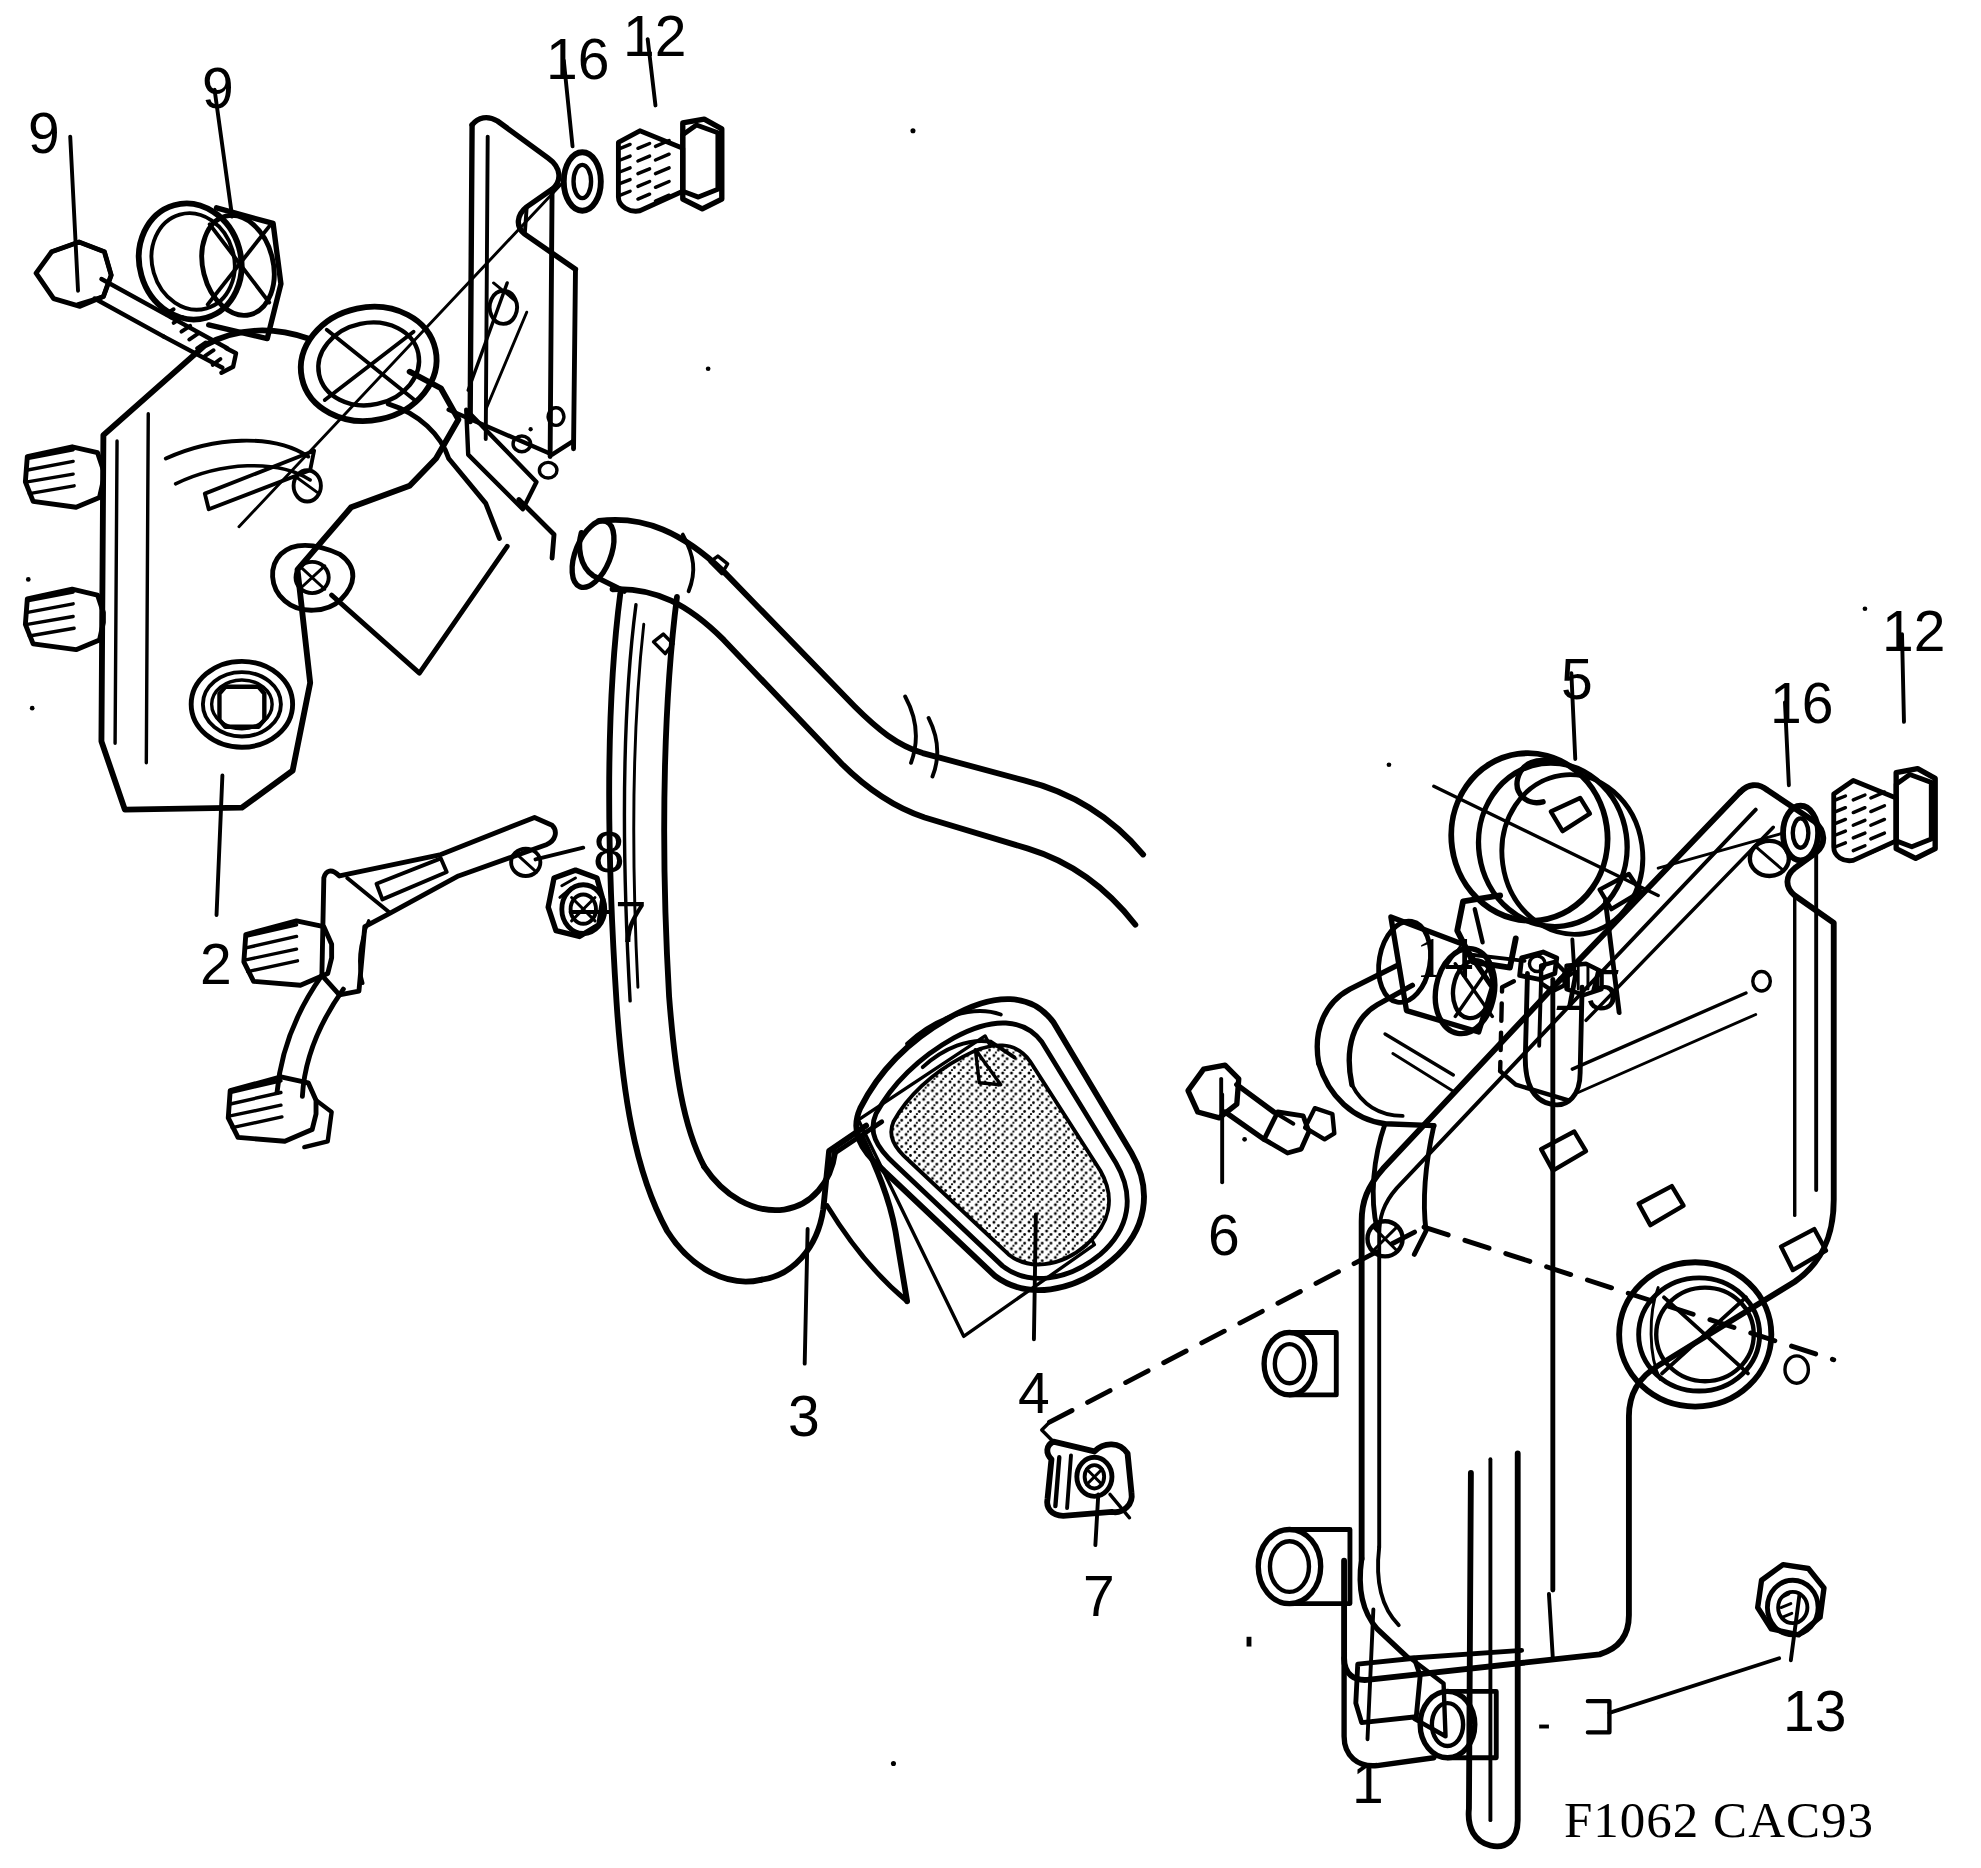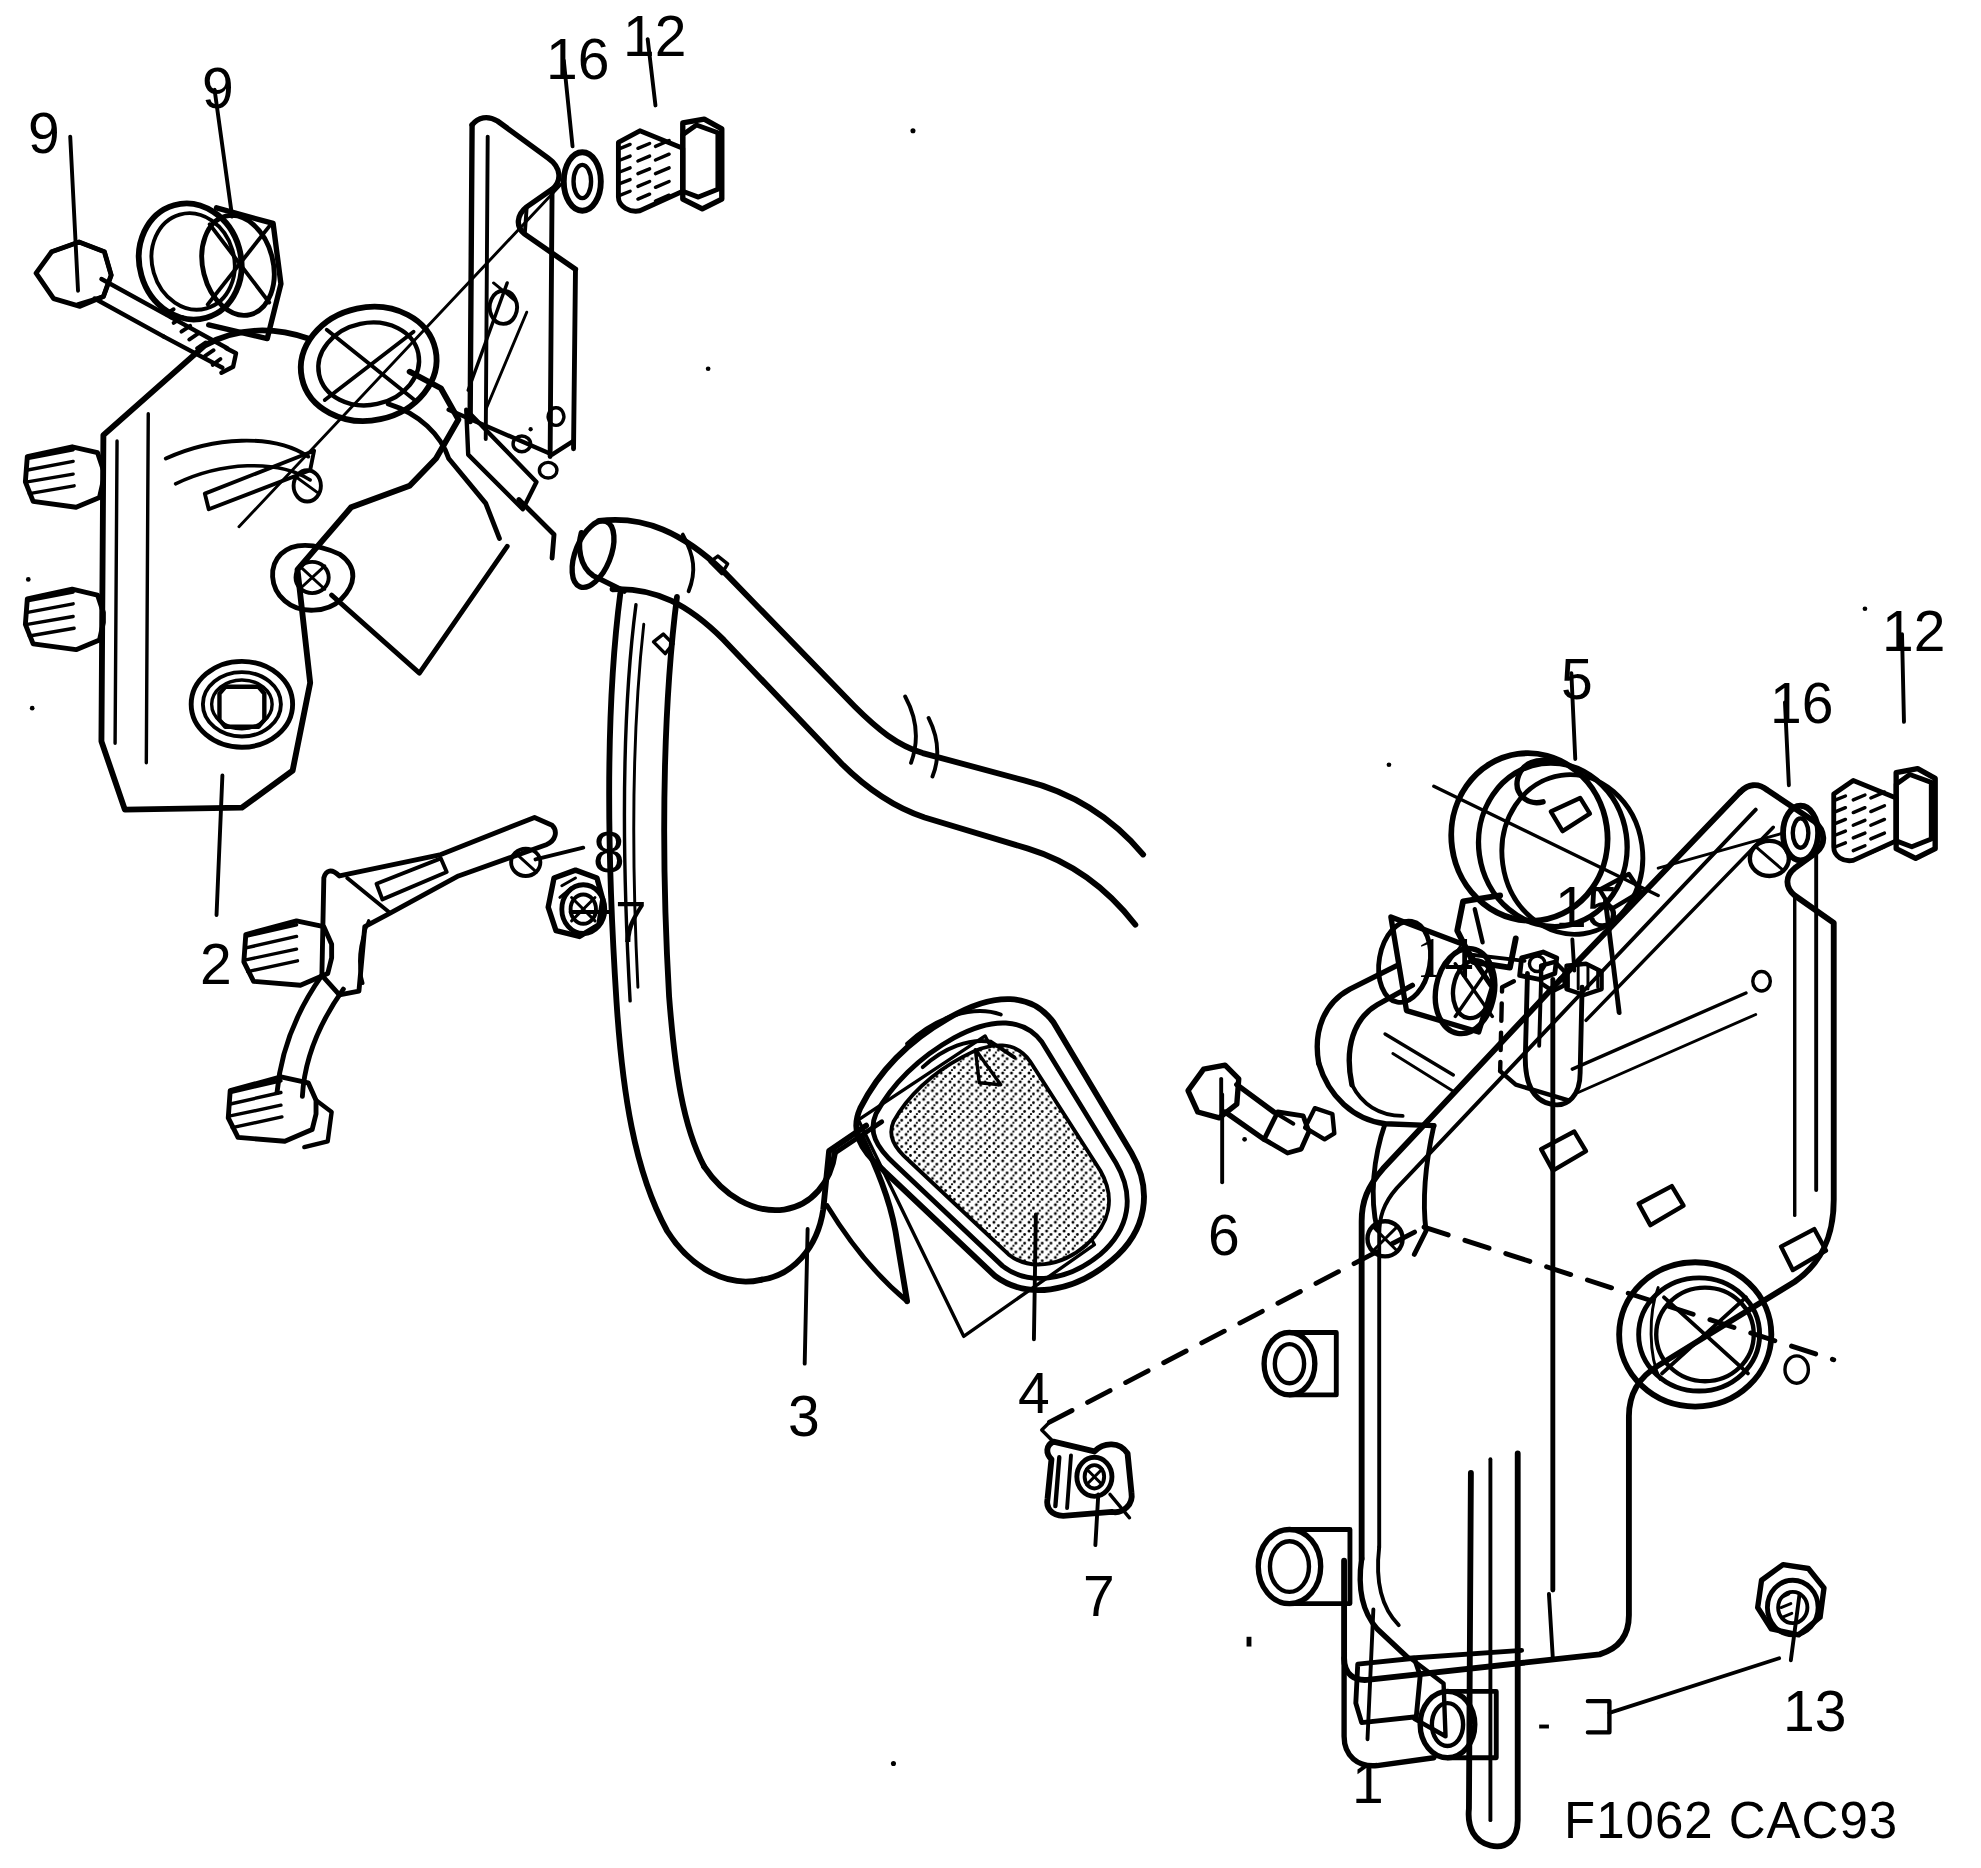--- a/index.html
+++ b/index.html
@@ -30,21 +30,21 @@
     color: #000000;
     line-height: 1;
     white-space: nowrap;
     letter-spacing: 0px;
     user-select: none;
   }
   #caption {
     position: absolute;
     left: 1564px;
     top: 1791px;
-    font-family: Liberation Sans, sans-serif;
+    font-family: Liberation Serif, serif;
     font-size: 51px;
     color: #000000;
     white-space: nowrap;
     letter-spacing: 1px;
   }
 </style>
 </head>
 <body>
 
 <div id="sheet">
@@ -460,21 +460,21 @@
   <div class="callout" style="left:1561px; top:651px;">5</div>
   <div class="callout" style="left:1208px; top:1207px;">6</div>
   <div class="callout" style="left:1083px; top:1568px;">7</div>
   <div class="callout" style="left:593px;  top:824px;">8</div>
   <div class="callout" style="left:202px;  top:60px;">9</div>
   <div class="callout" style="left:28px;   top:105px;">9</div>
   <div class="callout" style="left:615px;  top:894px;">7</div>
   <div class="callout" style="left:623px;  top:7.8px;">12</div>
   <div class="callout" style="left:1771px; top:1683px;margin-left:12px;">13</div>
   <div class="callout" style="left:1416px; top:929px;font-family:Liberation Serif, serif;">14</div>
-  <div class="callout" style="left:1555px; top:879px;">15</div>
+  <div class="callout" style="left:1555px; top:962px;font-style:italic;">15</div>
   <div class="callout" style="left:546px;  top:31px;">16</div>
   <div class="callout" style="left:1770px; top:675px;">16</div>
   <div class="callout" style="left:1882px; top:603px;">12</div>
 
   <div id="caption">F1062 CAC93</div>
 
 </div>
 
 
 </body></html>

